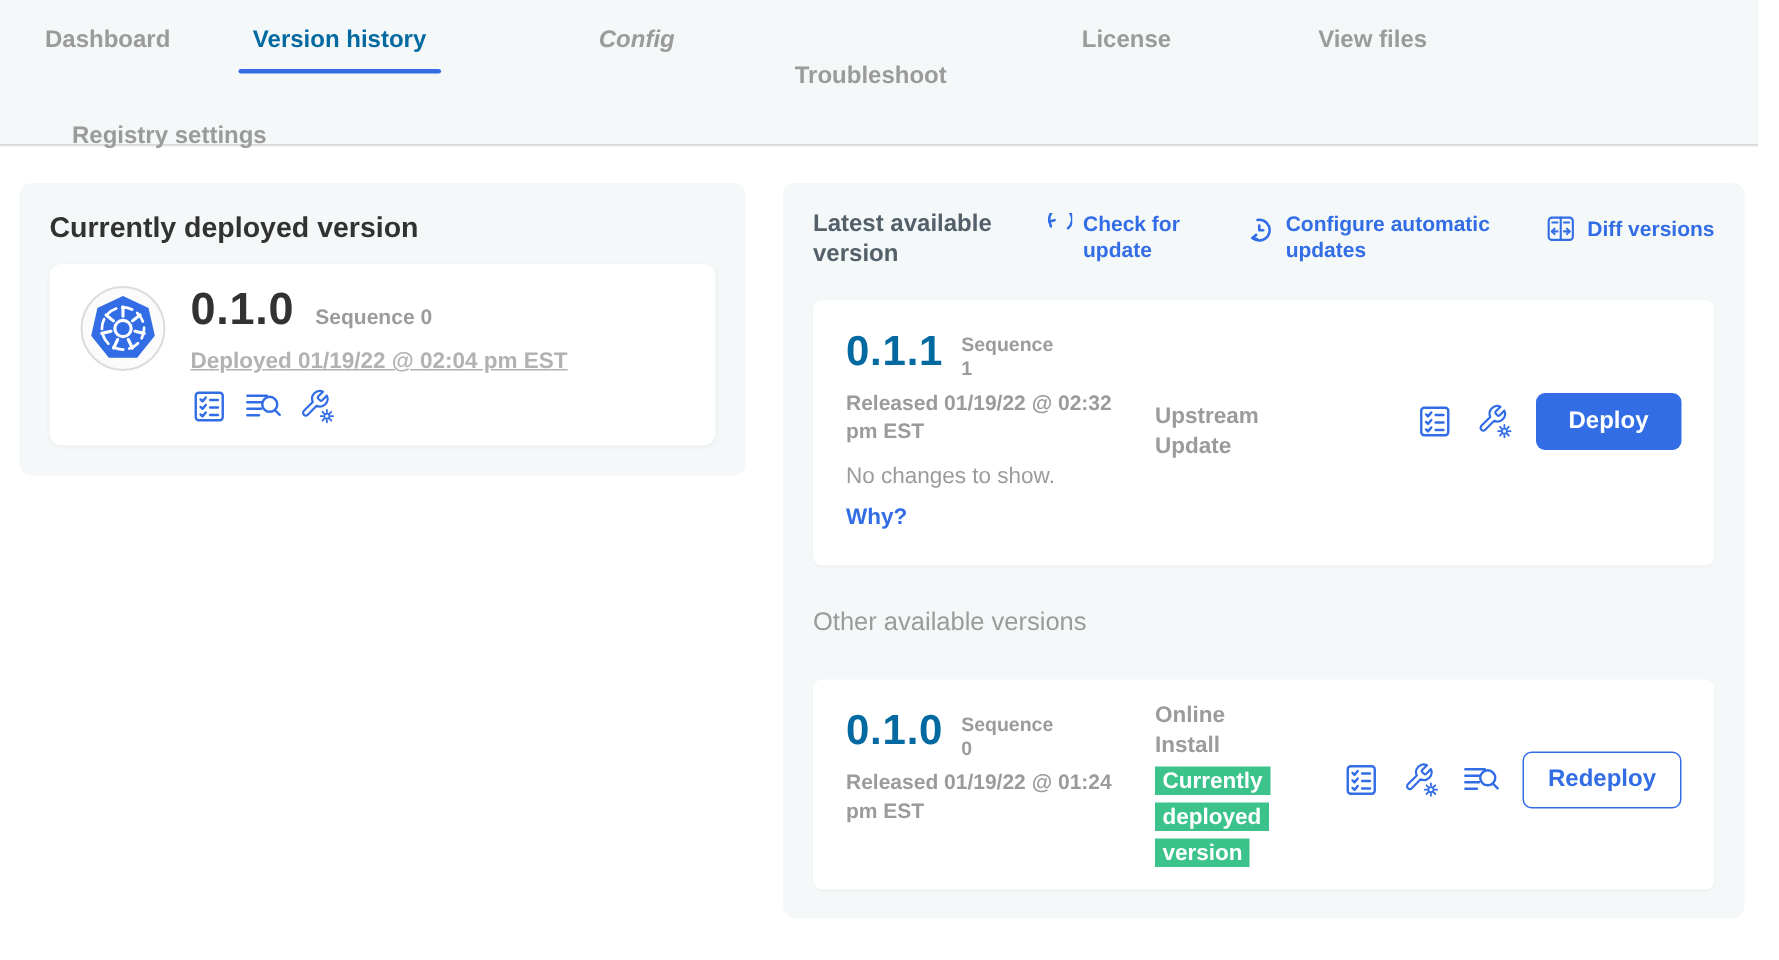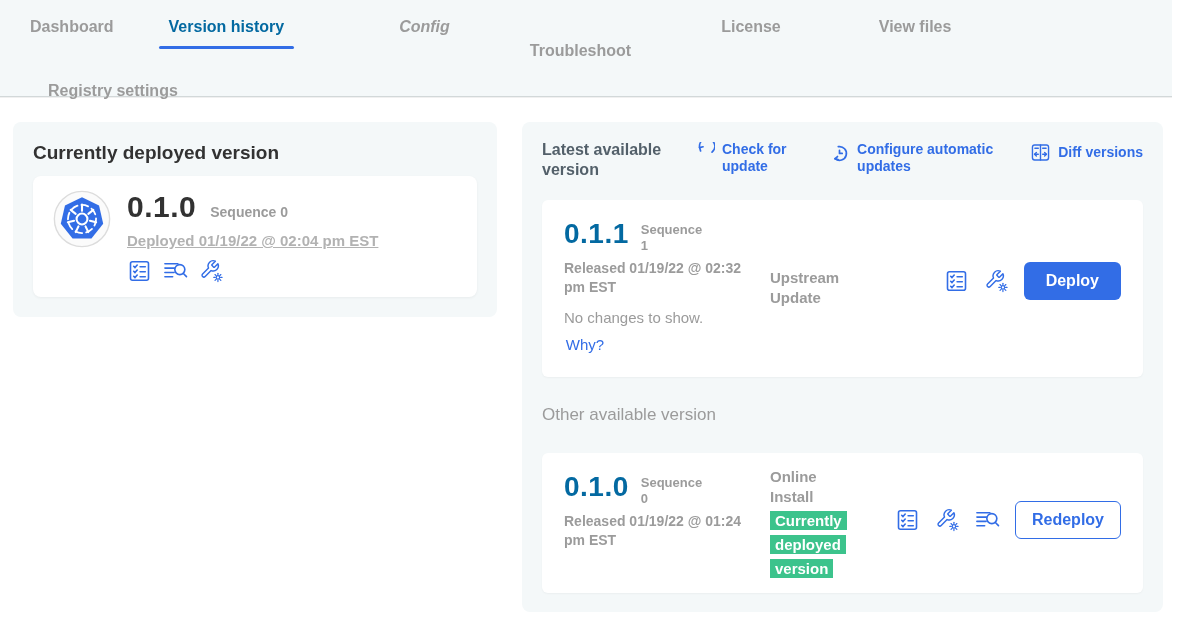--- a/index.html
+++ b/index.html
@@ -59,21 +59,21 @@
   .version-card { background:#fff; border-radius:6px; position:relative;
     box-shadow:0 1px 2px rgba(0,0,0,.04); padding:18px 22px; }
   .card-latest { margin-top:20px; height:177px; }
   .card-other { margin-top:28px; height:140px; }
   .vc-version-row { display:flex; gap:12px; align-items:flex-start; }
   .vc-number { font-size:28px; font-weight:800; color:#0369a1; letter-spacing:.5px; }
   .sequence-sm { font-size:13px; font-weight:600; color:#9b9b9b; width:70px;
     line-height:1.2; padding-top:4px; }
   .released { margin-top:6px; width:185px; font-size:14px; line-height:1.35; }
   .changes-note { margin-top:12px; font-size:15px; color:#9b9b9b; }
-  .why-link { margin-top:10px; font-size:15px; font-weight:400; color:#326DE6; cursor:pointer; width:42px;text-align:center; }
+  .why-link { margin-top:10px; font-size:15px; font-weight:700; color:#326DE6; cursor:pointer; width:42px; }
   .source-col { position:absolute; left:228px; width:110px; font-size:15px; line-height:1.3; }
   .src-latest { top:68px; }
   .src-other { top:14px; width:70px; }
   .badge-wrap { position:absolute; left:228px; top:56px; width:88px; }
   .deployed-badge { background:#3cc38c; color:#fff; font-weight:700; font-size:15px;
     line-height:1.6; padding:1px 5px; -webkit-box-decoration-break:clone; box-decoration-break:clone; }
   .card-actions { position:absolute; right:22px; display:flex; align-items:center; gap:15px; }
   .ca-latest { top:62px; }
   .ca-other { top:48px; }
   .card-actions .ic { width:25px; height:24px; }
@@ -236,21 +236,21 @@
       <svg class="ic">
           <use href="#i-checklist"></use>
         </svg>
       <svg class="ic">
           <use href="#i-wrench"></use>
         </svg>
       <button class="btn btn-primary">Deploy</button>
     </div>
   </div>
 
-  <div class="other-title">Other available version</div>
+  <div class="other-title">Other available versions</div>
 
   <div class="version-card card-other">
     <div class="vc-version-row">
       <span class="vc-number">0.1.0</span>
       <span class="sequence-sm">Sequence 0</span>
     </div>
     <div class="released muted-bold">Released 01/19/22 @ 01:24 pm EST</div>
     <div class="source-col src-other muted-bold">Online Install</div>
     <div class="badge-wrap">
       <span class="deployed-badge">Currently deployed version</span>

